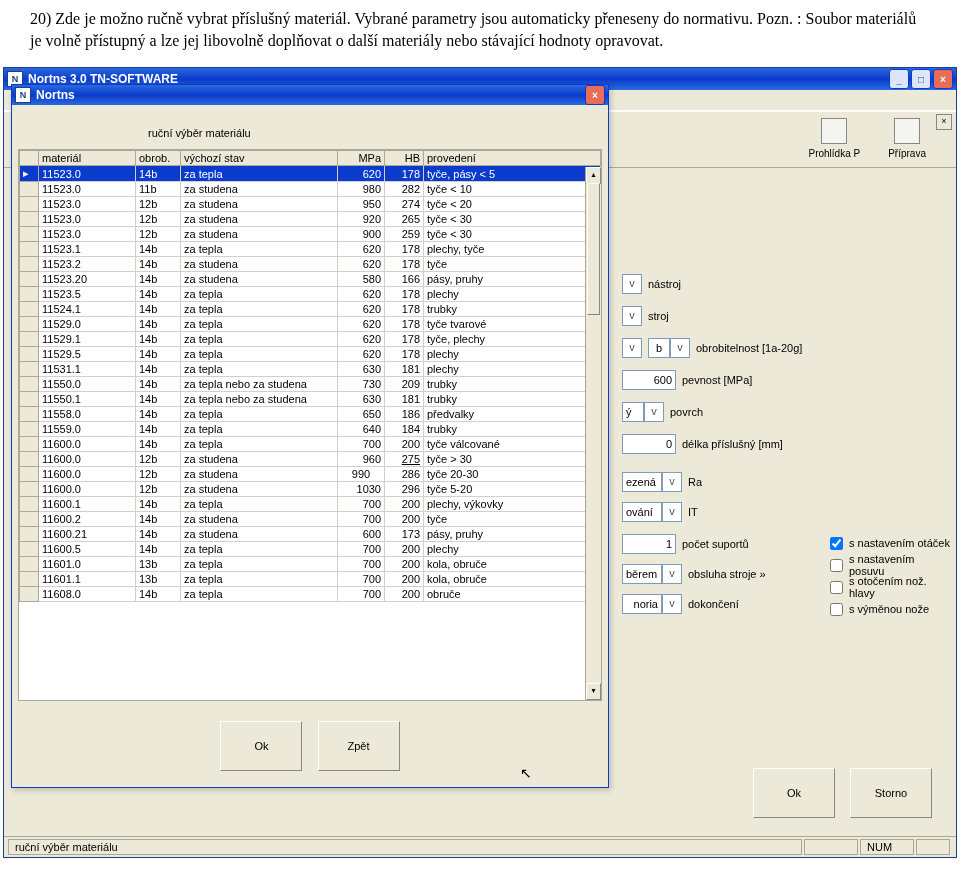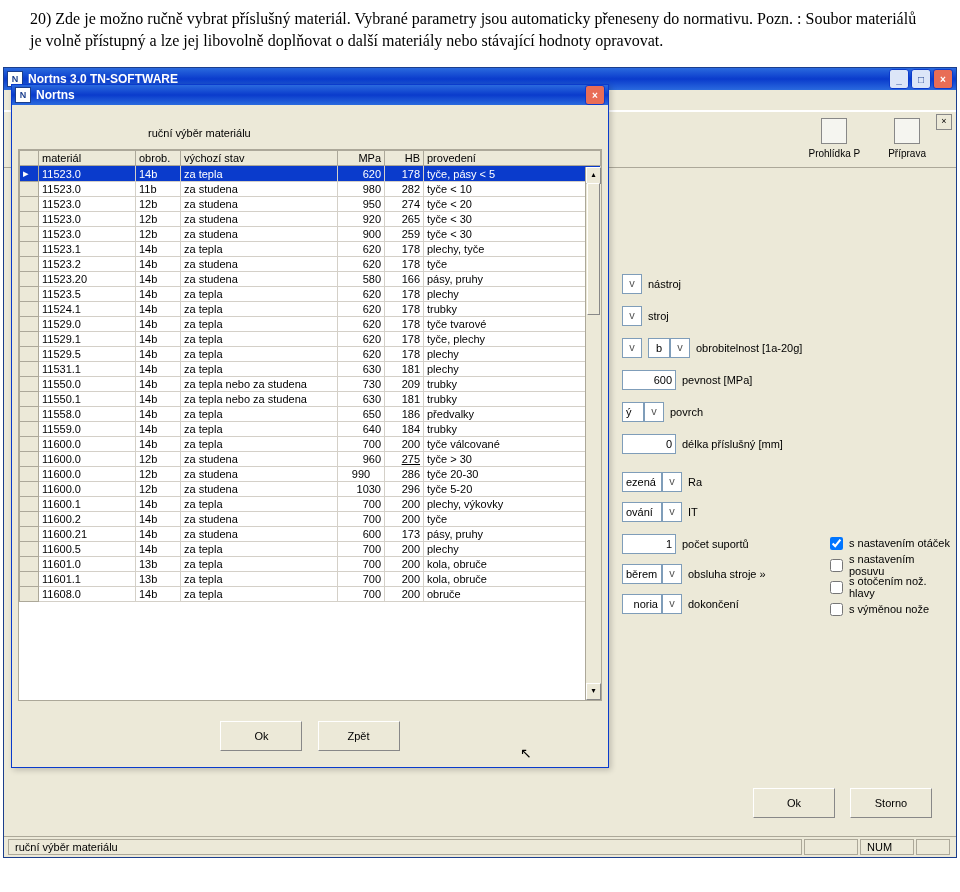--- a/index.html
+++ b/index.html
@@ -25,21 +25,21 @@
 .grid{border:1px solid #aca899;background:#fff;height:550px;overflow:hidden;position:relative}
 .grid table{width:100%;border-collapse:collapse;font-size:11px}
 .grid th{background:#ece9d8;border:1px solid #aca899;padding:1px 3px;text-align:left;font-weight:normal}
 .grid td{border:1px solid #d4d0c8;padding:1px 3px;white-space:nowrap}
 .grid tr.sel td{background:#0a3bcc;color:#fff}
 .grid .rowhdr{width:12px;background:#ece9d8;border:1px solid #aca899}
 .grid .scrollbar{position:absolute;right:0;top:17px;bottom:0;width:15px;background:#ece9d8;border-left:1px solid #aca899}
 .grid .sb-btn{height:15px;background:#ece9d8;border:1px solid #fff;border-right-color:#888;border-bottom-color:#888;font-size:8px;text-align:center;line-height:13px}
 .grid .sb-thumb{position:absolute;top:16px;left:1px;right:1px;height:130px;background:#ece9d8;border:1px solid #fff;border-right-color:#888;border-bottom-color:#888}
 .dlg-buttons{text-align:center;padding:20px 0 10px 0}
-.btn{display:inline-block;min-width:60px;padding:8px 10px;background:#ece9d8;border:1px solid #888;border-top-color:#fff;border-left-color:#fff;margin:0 6px;font-size:11px;text-align:center}
+.btn{display:inline-block;min-width:60px;padding:18px 10px;background:#ece9d8;border:1px solid #888;border-top-color:#fff;border-left-color:#fff;margin:0 6px;font-size:11px;text-align:center}
 .cursor{position:absolute;left:508px;bottom:6px;font-size:14px;pointer-events:none}
 .right-panel{padding:106px 6px 6px 618px}
 .field-row{display:flex;align-items:center;margin-bottom:6px;font-size:11px;height:20px}
 .field-row .combo,.field-row .txt{height:18px;border:1px solid #7f9db9;background:#fff;font-size:11px}
 .field-row .combo{width:18px;text-align:center;line-height:16px;color:#555}
 .field-row .txt{padding:0 3px;line-height:18px;text-align:right}
 .field-row .gap{width:6px}
 .field-row .lbl{margin-left:6px}
 .checks{margin-left:8px}
 .checks label{display:flex;align-items:center;gap:6px;margin-bottom:4px;font-size:11px;height:18px}

